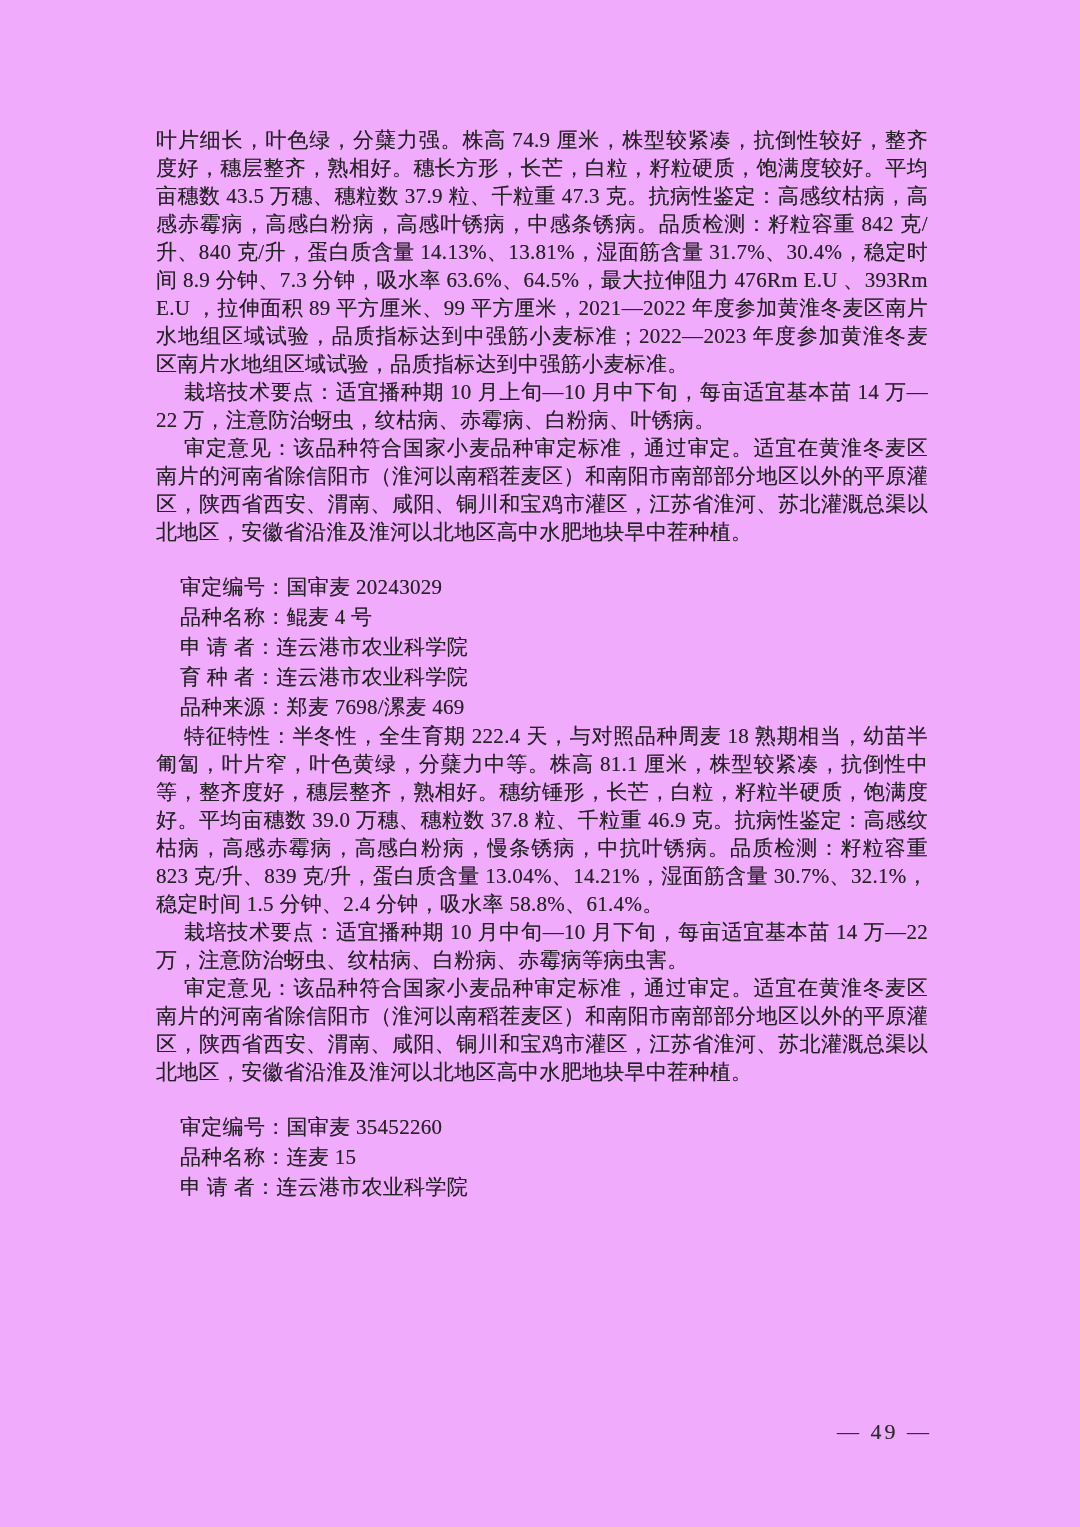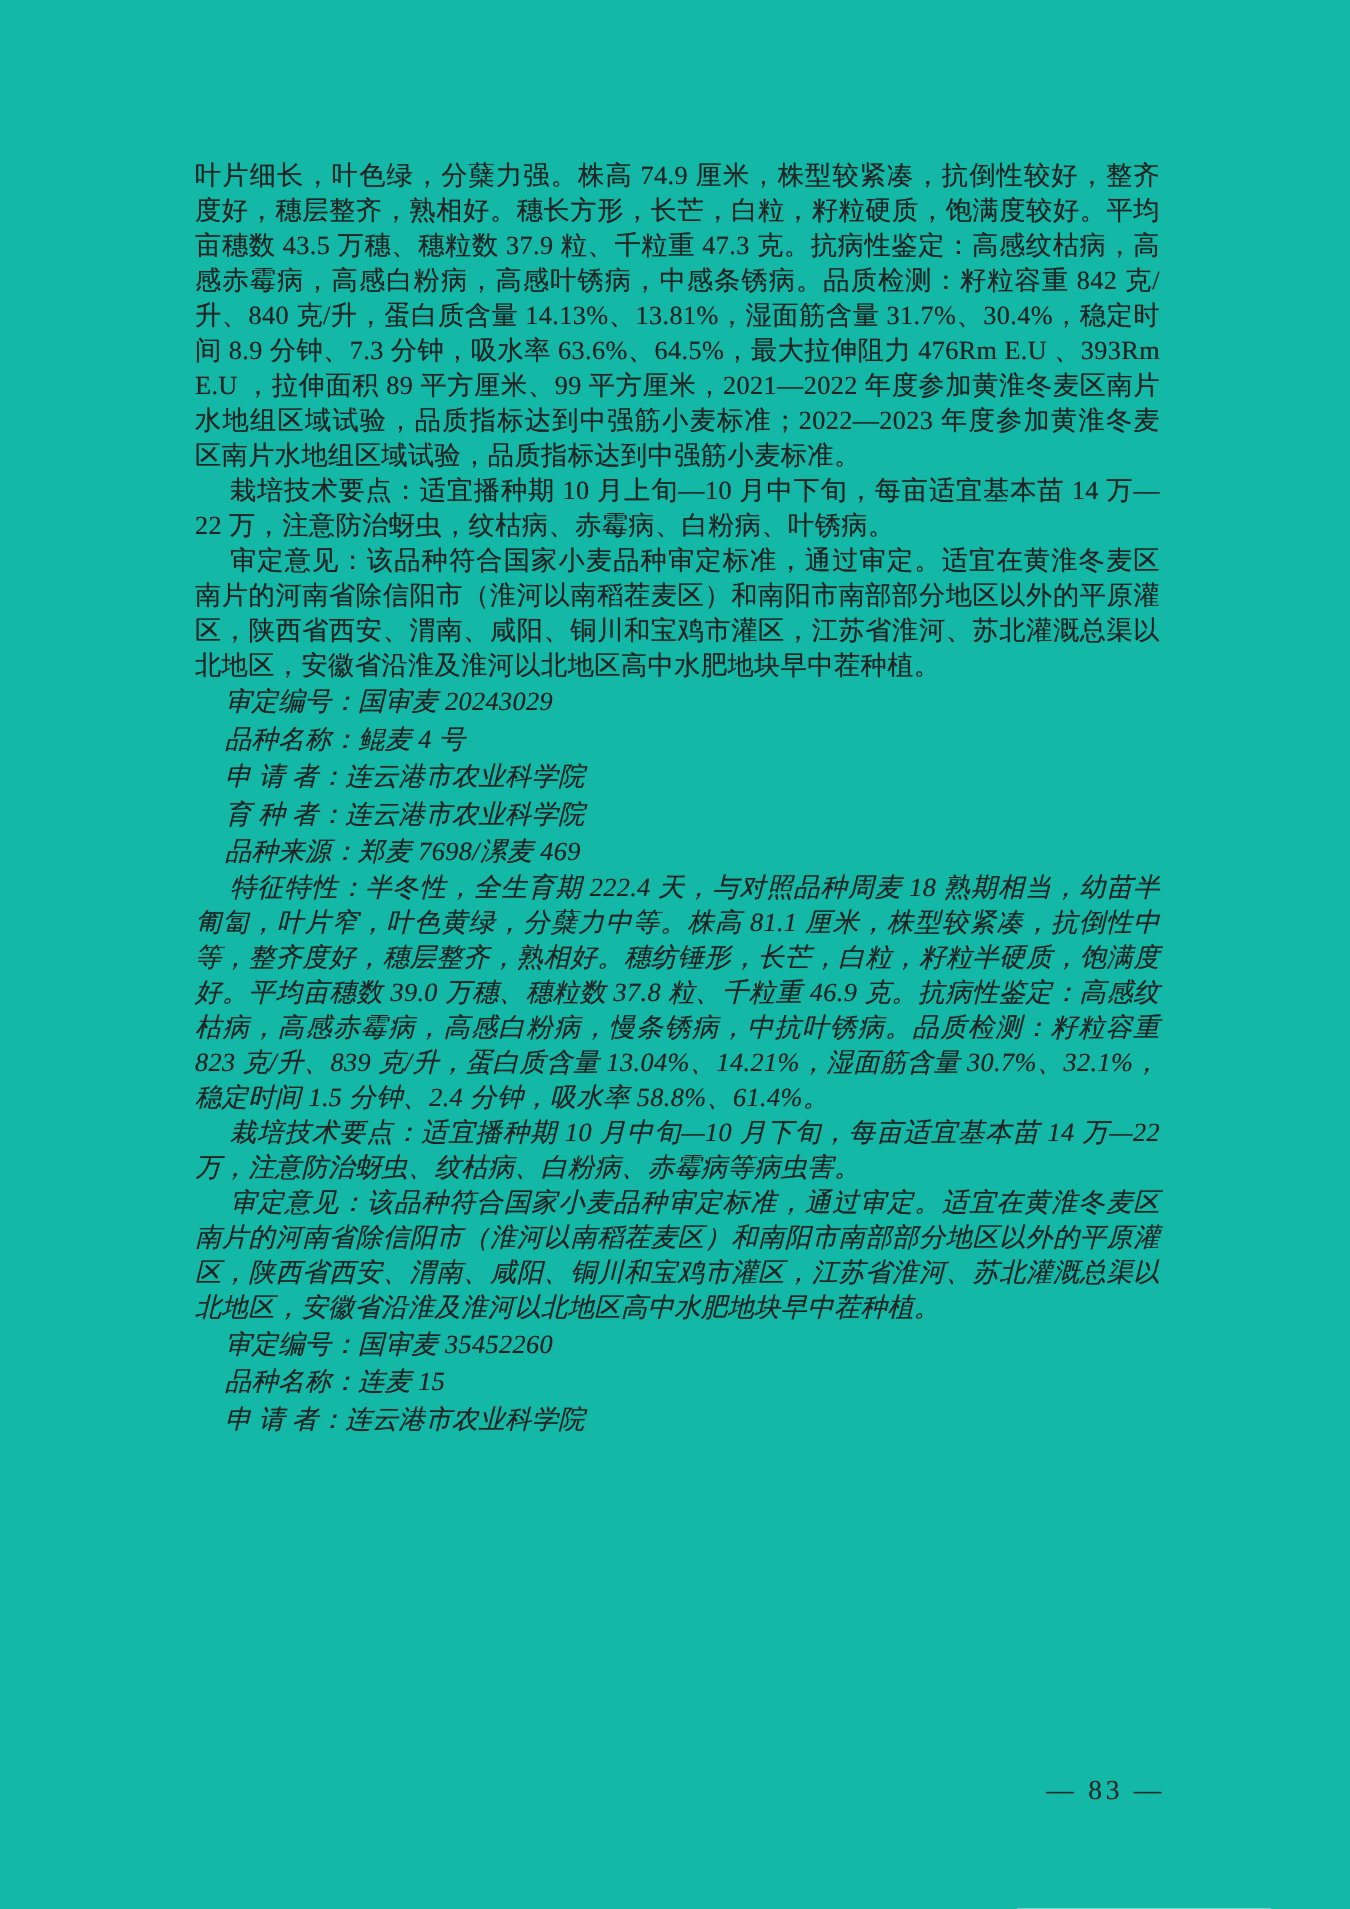--- a/index.html
+++ b/index.html
@@ -4,21 +4,21 @@
 <style>
   html, body {
     margin: 0;
     padding: 0;
     background: #ffffff;
   }
   .page {
     position: relative;
     width: 1080px;
     height: 1527px;
-    background: #14b8a6;
+    background: #f0abfc;
     font-family: "Liberation Serif", "DejaVu Serif", serif;
     color: #232323;
     overflow: hidden;
   }
   .content {
     position: absolute;
     left: 156px;
     top: 126px;
     width: 772px;
   }
@@ -37,21 +37,21 @@
   .field {
     margin: 0;
     font-size: 21px;
     line-height: 30px;
     text-indent: 24px;
     letter-spacing: 0.3px;
     text-shadow: 0 0 0.6px rgba(0,0,0,0.45);
     white-space: pre-wrap;
   }
   .entry-gap {
-    font-style: italic;
+    margin-top: 26px;
   }
   .page-number {
     position: absolute;
     right: 148px;
     bottom: 82px;
     font-size: 22px;
     letter-spacing: 3px;
     color: #2b2b2b;
     text-shadow: 0 0 0.6px rgba(0,0,0,0.4);
   }
@@ -80,14 +80,14 @@
     </section>
 
     <section class="entry-gap">
       <p class="field">审定编号：国审麦 35452260</p>
       <p class="field">品种名称：连麦 15</p>
       <p class="field">申 请 者：连云港市农业科学院</p>
     </section>
 
   </div>
 
-  <div class="page-number">— 83 —</div>
+  <div class="page-number">— 49 —</div>
 </div>
 
 </body></html>

